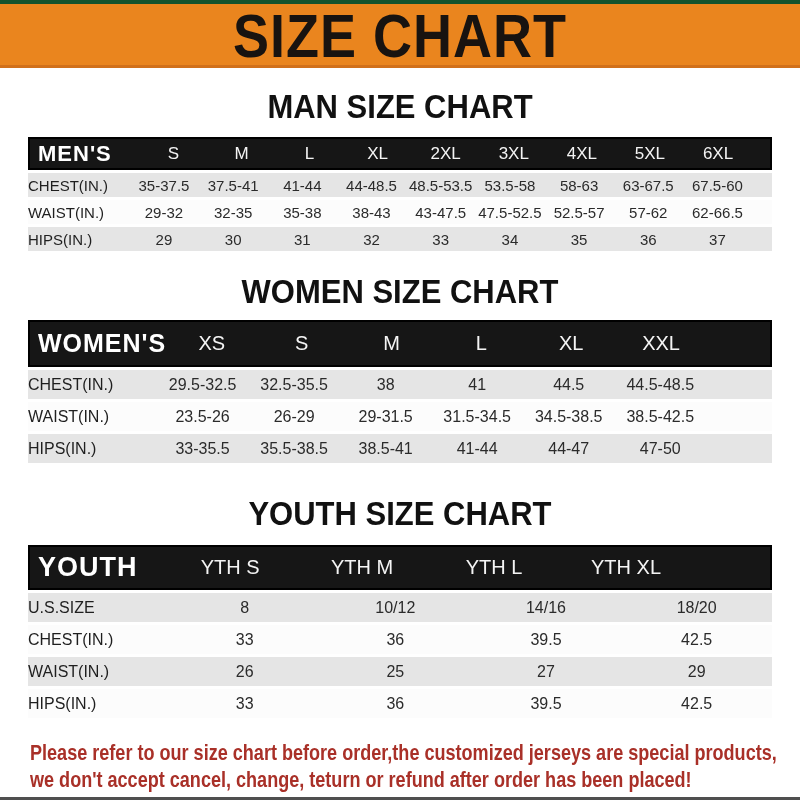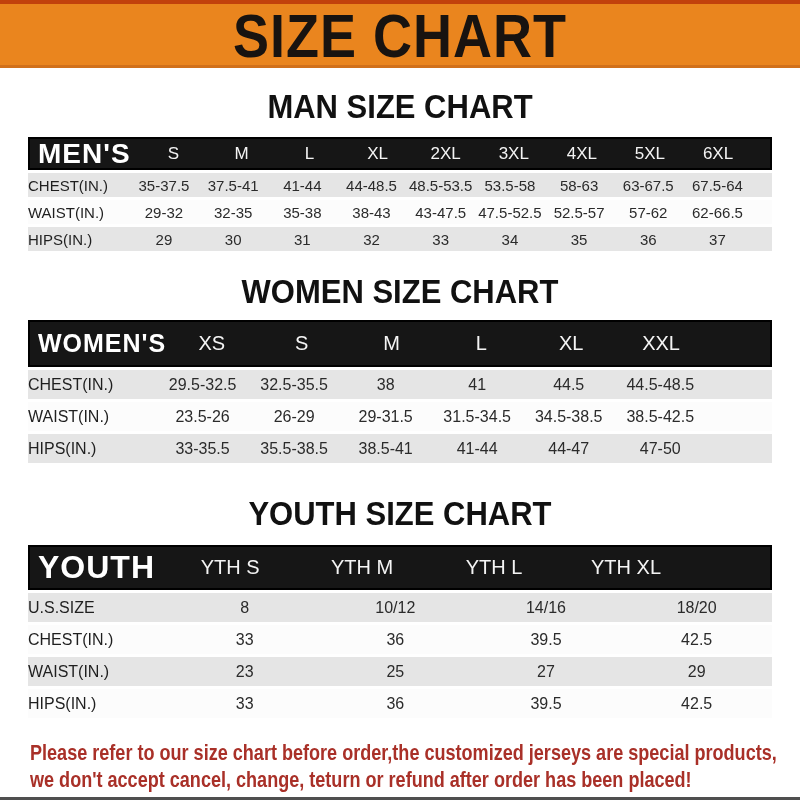--- a/index.html
+++ b/index.html
@@ -6,21 +6,21 @@
   body {
     width:800px; height:800px; position:relative; overflow:hidden;
     background:#ffffff;
     font-family:"Liberation Sans", sans-serif;
     -webkit-font-smoothing:antialiased;
   }
 
   
   .banner {
     height:64px; background:#EA851E;
-    border-top:4px solid #c2410c;
+    border-top:4px solid #14532d;
     display:flex; align-items:center; justify-content:center;
     box-shadow:inset 0 -3px 0 #d1701a;
   }
   .banner-title {
     font-size:54px; font-weight:bold; color:#181310;
     letter-spacing:1px; transform:scaleY(1.12);
     white-space:nowrap;
   }
 
   
@@ -41,23 +41,23 @@
   .thead {
     display:flex; align-items:center;
     background:#161616; color:#ffffff;
     box-shadow:inset 0 0 0 2px #000;
   }
   .table-men   .thead { height:33px; padding-right:20px; }
   .table-women .thead { height:47px; padding-right:66px;justify-content:space-between; }
   .table-youth .thead { height:45px; padding-right:80px; }
 
   .corner { font-weight:bold; padding-left:10px; letter-spacing:1px; white-space:nowrap; }
-  .table-men   .corner { width:14%; font-size:28px; }
+  .table-men   .corner { width:14%; font-size:22px; }
   .table-women .corner { width:19%; font-size:25px; }
-  .table-youth .corner { width:19%; font-size:32px; }
+  .table-youth .corner { width:19%; font-size:27px; }
 
   .hcol { flex:1; text-align:center; color:#f4f4f4; }
   .table-men   .hcol { font-size:17px; }
   .table-women .hcol { font-size:20px; }
   .table-youth .hcol { font-size:20px; }
 
   .trow { display:flex; align-items:center; margin-top:3px; color:#2b2b2b; }
   .table-men   .trow { height:24px; padding-right:20px; font-size:15px; }
   .table-women .trow { height:29px; padding-right:66px; font-size:16px; }
   .table-youth .trow { height:29px; font-size:16px; }
@@ -109,21 +109,21 @@
     <div class="trow row-gray">
       <span class="rlabel">CHEST(IN.)</span>
       <span class="cell">35-37.5</span>
       <span class="cell">37.5-41</span>
       <span class="cell">41-44</span>
       <span class="cell">44-48.5</span>
       <span class="cell">48.5-53.5</span>
       <span class="cell">53.5-58</span>
       <span class="cell">58-63</span>
       <span class="cell">63-67.5</span>
-      <span class="cell">67.5-64</span>
+      <span class="cell">67.5-60</span>
     </div>
     <div class="trow row-white">
       <span class="rlabel">WAIST(IN.)</span>
       <span class="cell">29-32</span>
       <span class="cell">32-35</span>
       <span class="cell">35-38</span>
       <span class="cell">38-43</span>
       <span class="cell">43-47.5</span>
       <span class="cell">47.5-52.5</span>
       <span class="cell">52.5-57</span>
@@ -206,21 +206,21 @@
     </div>
     <div class="trow row-white">
       <span class="rlabel">CHEST(IN.)</span>
       <span class="cell">33</span>
       <span class="cell">36</span>
       <span class="cell">39.5</span>
       <span class="cell">42.5</span>
     </div>
     <div class="trow row-gray">
       <span class="rlabel">WAIST(IN.)</span>
-      <span class="cell">23</span>
+      <span class="cell">26</span>
       <span class="cell">25</span>
       <span class="cell">27</span>
       <span class="cell">29</span>
     </div>
     <div class="trow row-white">
       <span class="rlabel">HIPS(IN.)</span>
       <span class="cell">33</span>
       <span class="cell">36</span>
       <span class="cell">39.5</span>
       <span class="cell">42.5</span>

